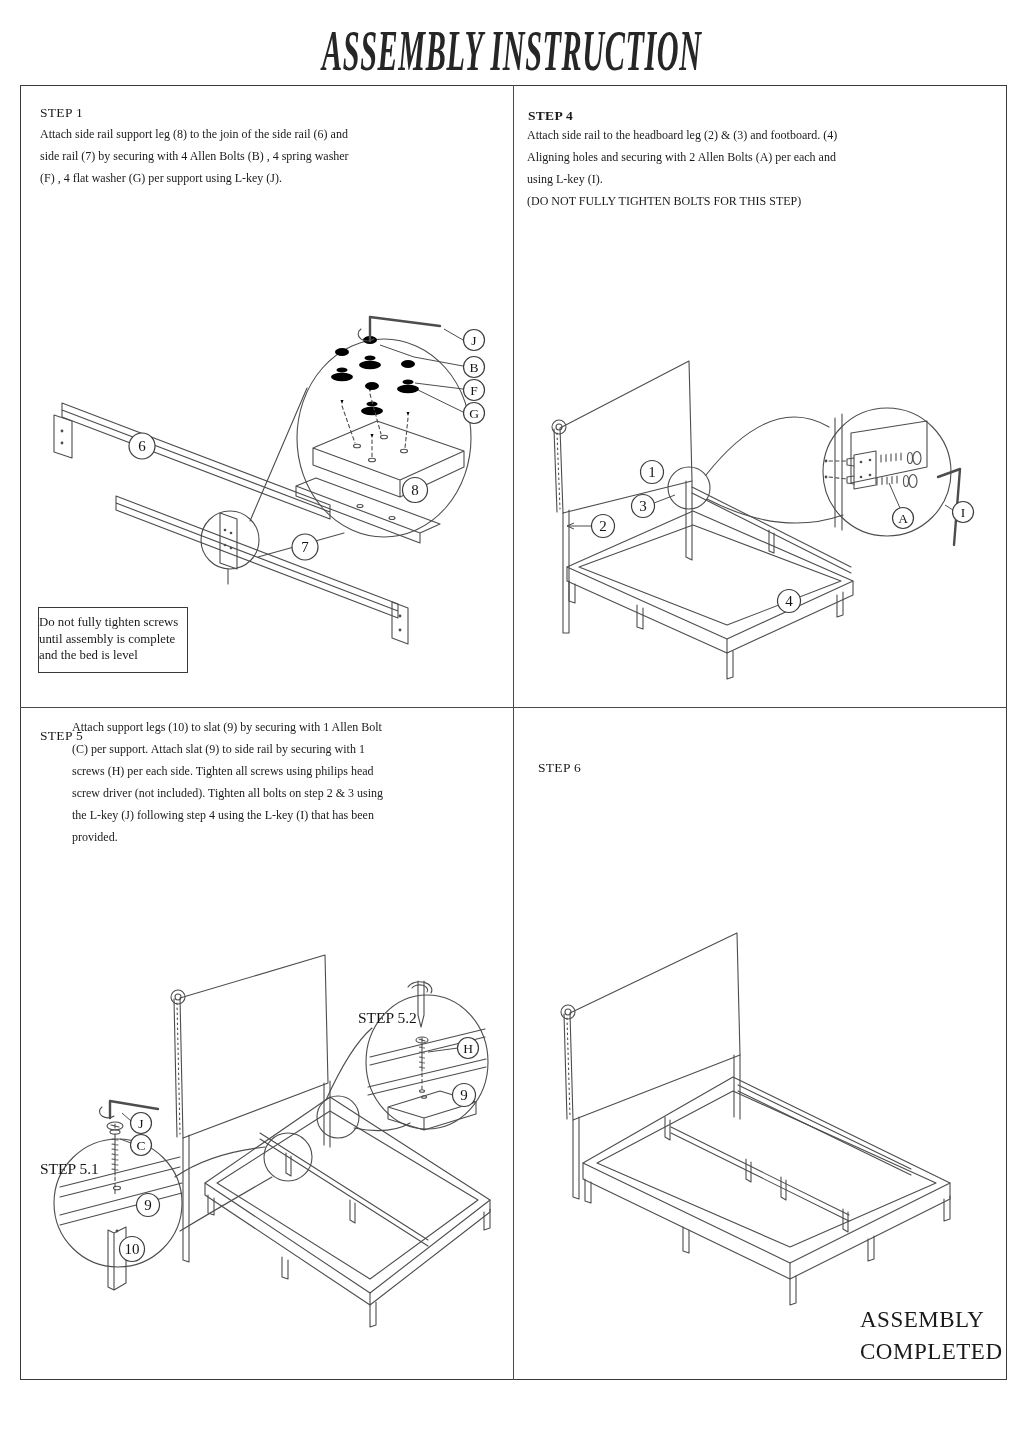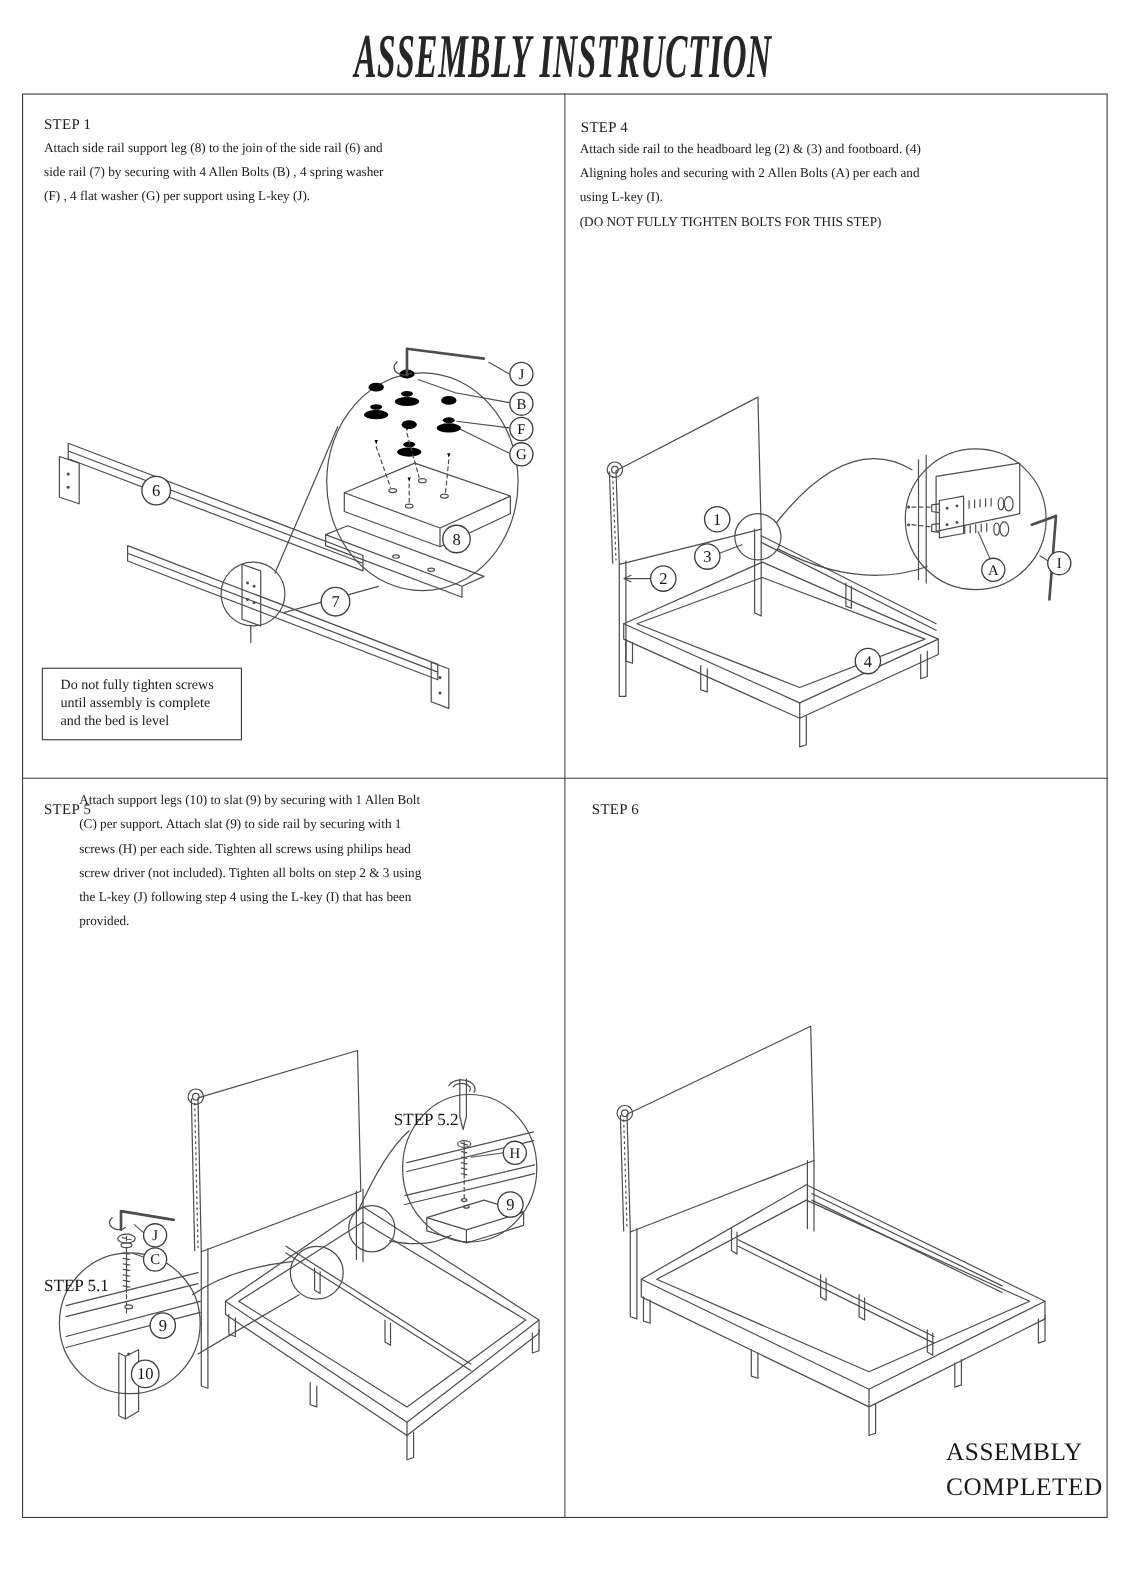--- a/index.html
+++ b/index.html
@@ -9,21 +9,21 @@
   .title{display:inline-block;font-size:54px;font-weight:bold;color:#262626;
          transform:scaleX(0.56) scaleY(1.05);transform-origin:center;white-space:nowrap;
          letter-spacing:1px;}
   .frame{position:absolute;left:20px;top:85px;width:987px;height:1295px;
          border:1.6px solid #3a3a3a;box-sizing:border-box;}
   .vdiv{position:absolute;left:513px;top:85px;width:1.3px;height:1295px;background:#4a4a4a;}
   .hdiv{position:absolute;left:20px;top:707px;width:987px;height:1.3px;background:#4a4a4a;}
   .step-label{position:absolute;font-size:13.5px;letter-spacing:0.3px;}
   .body-text{position:absolute;font-size:12px;line-height:22px;white-space:pre-line;}
   .note-box{position:absolute;left:38px;top:607px;width:148px;height:52px;
-            border:1.2px solid #3a3a3a;padding:6px 16px;font-size:12.8px;line-height:16.5px;
+            border:1.2px solid #3a3a3a;padding:6px 0;font-size:12.8px;line-height:16.5px;
             white-space:pre-line;}
   .completed{position:absolute;left:860px;top:1304px;font-size:23px;line-height:32px;
              white-space:pre-line;letter-spacing:0.5px;}
   .footer{position:absolute;left:22px;top:1381px;}
   .footer .fline{font-size:19px;line-height:22px;transform:scaleX(0.84);
                  transform-origin:left center;white-space:nowrap;color:#222;}
   svg{position:absolute;overflow:visible;}
   .ln path,.ln line,.ln circle,.ln ellipse,.ln rect,.ln polygon,.ln polyline
      {stroke:#4d4d4d;fill:none;stroke-width:1.1;stroke-linecap:round;stroke-linejoin:round;}
   .ln .dot{fill:#4d4d4d;stroke:none;}
@@ -145,21 +145,21 @@
       <g>
         <circle cx="395" cy="190" r="12.5"></circle>
           <text class="big" x="395" y="195">8</text>
       </g>
     </g>
   </svg>
   <div class="note-box">Do not fully tighten screws
 until assembly is complete
 and the bed is level</div>
 
-  <div class="step-label" style="left:528px;top:108px;">STEP 4</div>
+  <div class="step-label" style="left:528px;top:108px;font-weight:bold;">STEP 4</div>
   <div class="body-text" style="left:527px;top:124px;width:470px;">Attach side rail to the headboard leg (2) &amp; (3) and footboard. (4)
 Aligning holes and securing with 2 Allen Bolts (A) per each and
 using L-key (I).</div>
   <div class="body-text" style="left:527px;top:190px;width:470px;">(DO NOT FULLY TIGHTEN BOLTS FOR THIS STEP)</div>
 
   <svg style="left:513px;top:215px;" width="494" height="487" viewBox="0 0 494 487">
     <defs>
       <pattern id="tuft4" width="24" height="24" patternUnits="userSpaceOnUse" patternTransform="rotate(-16)">
         <path d="M0,24 L24,0 M0,0 L24,24" stroke="#8a8a8a" stroke-width="0.7" fill="none"></path>
       </pattern>
@@ -350,21 +350,21 @@
         <circle cx="448" cy="163" r="10.5"></circle>
           <text x="448" y="167.5">H</text>
       </g>
       <g>
         <circle cx="444" cy="210" r="11.5"></circle>
           <text class="big" x="444" y="215">9</text>
       </g>
     </g>
   </svg>
 
-  <div class="step-label" style="left:538px;top:728px;">STEP 6</div>
+  <div class="step-label" style="left:538px;top:760px;">STEP 6</div>
 
   <svg style="left:513px;top:707px;" width="494" height="674" viewBox="0 0 494 674">
     <defs>
       <pattern id="tuft6" width="24" height="24" patternUnits="userSpaceOnUse" patternTransform="rotate(-16)">
         <path d="M0,24 L24,0 M0,0 L24,24" stroke="#8a8a8a" stroke-width="0.7" fill="none"></path>
       </pattern>
     </defs>
     <g class="ln">
       <g>
         <path d="M57,306 L224,226 L227,348 L60,413 Z" fill="url(#tuft6)"></path>

